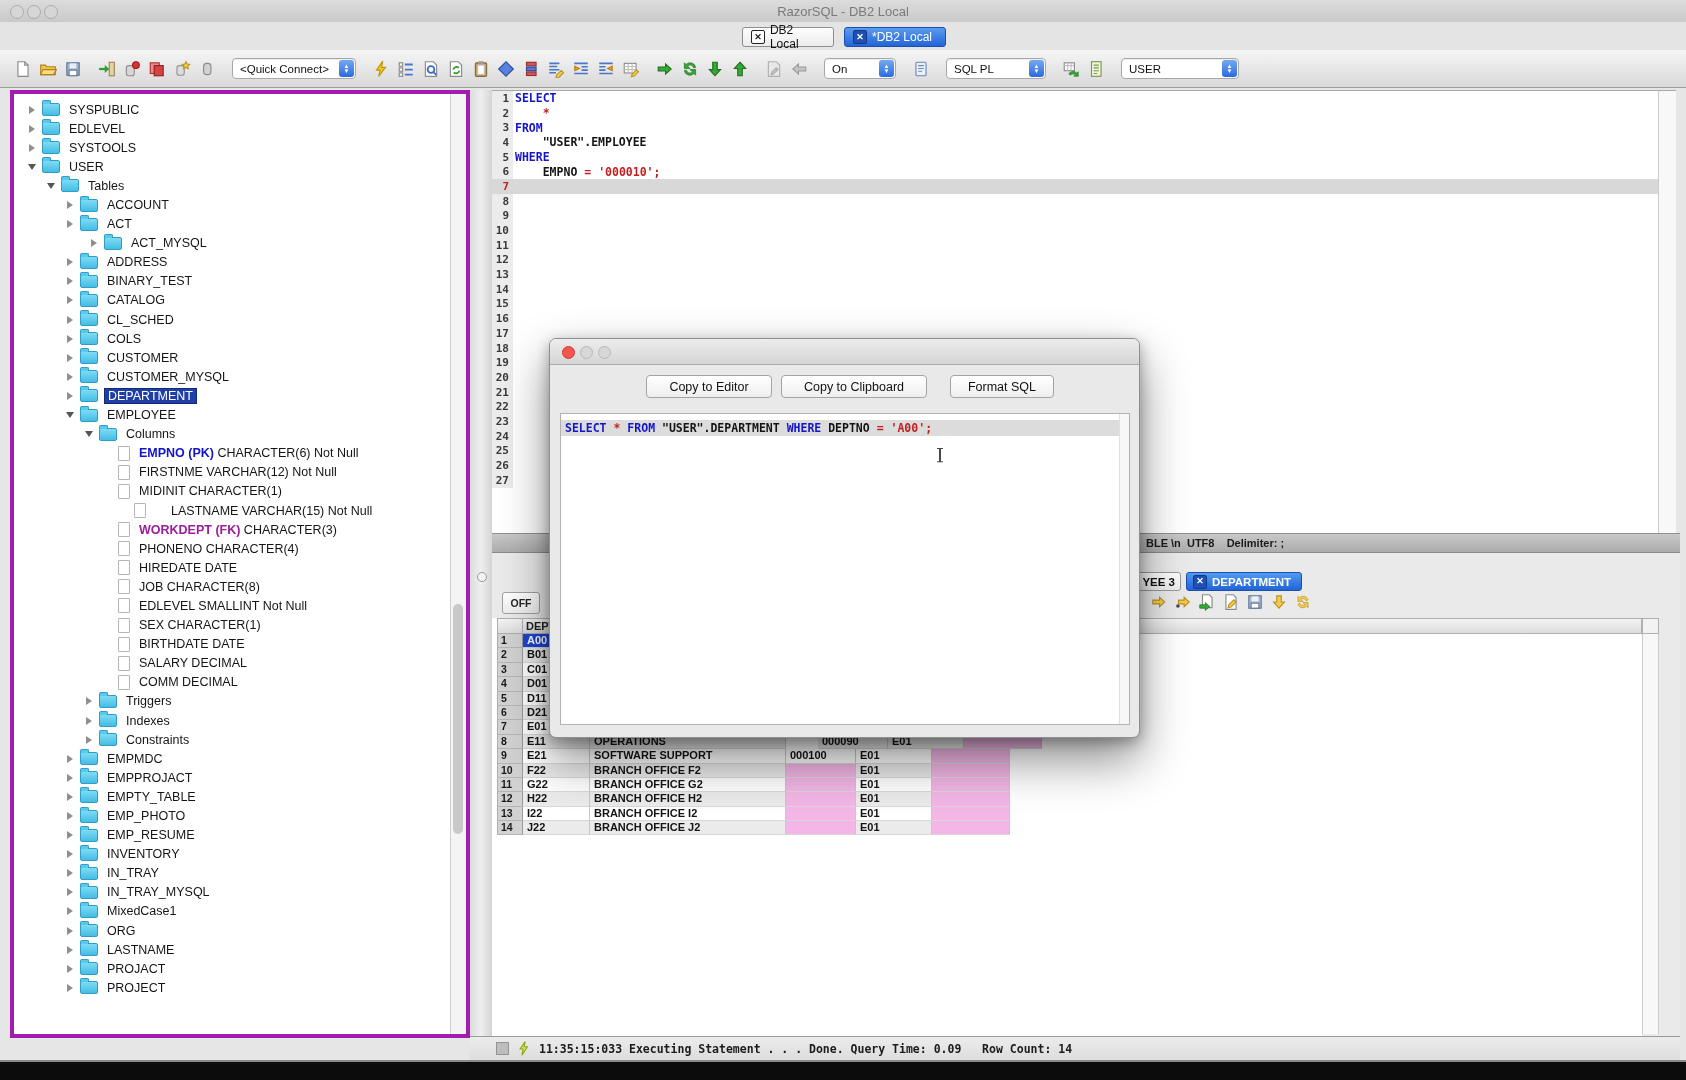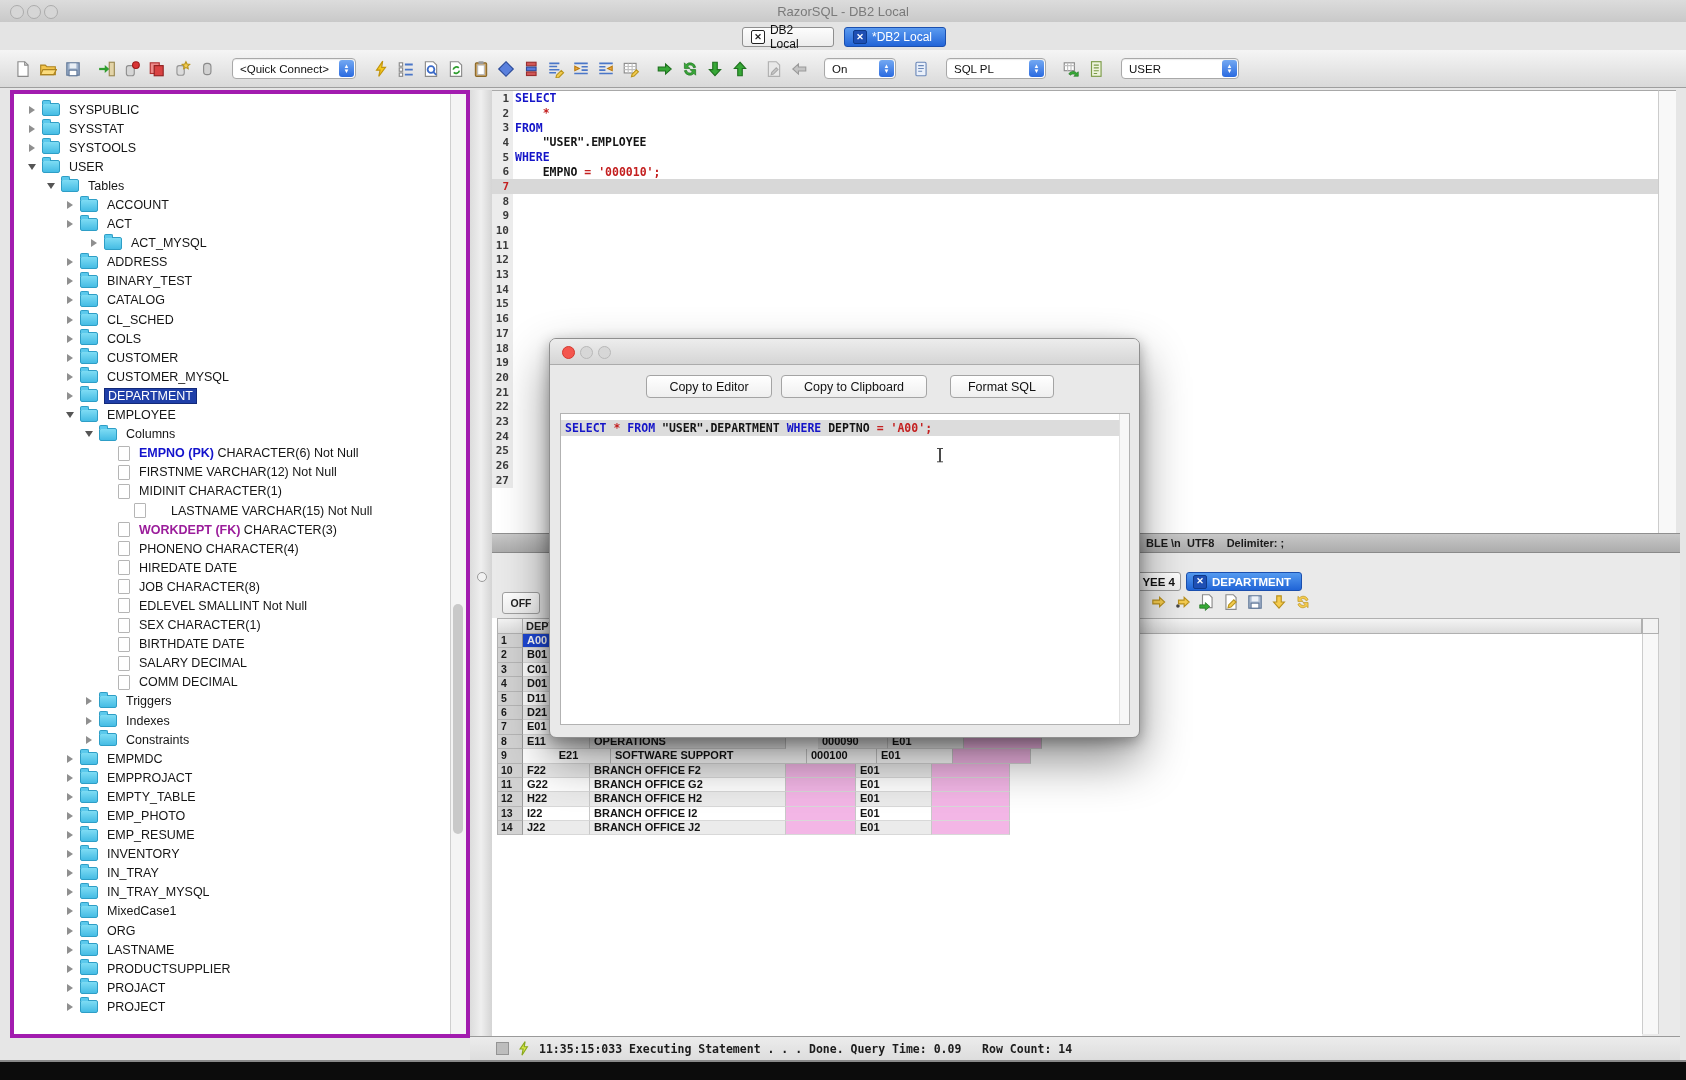--- a/index.html
+++ b/index.html
@@ -392,21 +392,21 @@
           <span class="tri-r"></span>
         </span>
         <span class="folder"></span>
         <span class="tlabel">SYSPUBLIC</span>
       </div>
       <div class="tree-row" style="padding-left: 12px;">
         <span class="tri">
           <span class="tri-r"></span>
         </span>
         <span class="folder"></span>
-        <span class="tlabel">SYSSTAT</span>
+        <span class="tlabel">EDLEVEL</span>
       </div>
       <div class="tree-row" style="padding-left: 12px;">
         <span class="tri">
           <span class="tri-r"></span>
         </span>
         <span class="folder"></span>
         <span class="tlabel">SYSTOOLS</span>
       </div>
       <div class="tree-row" style="padding-left: 12px;">
         <span class="tri">
@@ -668,27 +668,20 @@
         </span>
         <span class="folder"></span>
         <span class="tlabel">ORG</span>
       </div>
       <div class="tree-row" style="padding-left: 50px;">
         <span class="tri">
           <span class="tri-r"></span>
         </span>
         <span class="folder"></span>
         <span class="tlabel">LASTNAME</span>
-      </div>
-      <div class="tree-row" style="padding-left: 50px;">
-        <span class="tri">
-          <span class="tri-r"></span>
-        </span>
-        <span class="folder"></span>
-        <span class="tlabel">PRODUCTSUPPLIER</span>
       </div>
       <div class="tree-row" style="padding-left: 50px;">
         <span class="tri">
           <span class="tri-r"></span>
         </span>
         <span class="folder"></span>
         <span class="tlabel">PROJACT</span>
       </div>
       <div class="tree-row" style="padding-left: 50px;">
         <span class="tri">
@@ -817,21 +810,21 @@
     </div>
   </div>
 <div id="ed-scroll"></div>
 <div id="ed-status">
   <span>BLE \n  UTF8    Delimiter: ;</span>
 </div>
 
 <div id="results">
   <div id="results-white"></div>
   <div class="rtab" id="rtab-partial">
-    <span>YEE 4</span>
+    <span>YEE 3</span>
   </div>
   <div class="rtab" id="rtab-active">
     <span class="tab-x">✕</span>
     <span>DEPARTMENT</span>
   </div>
   <div id="off-btn">
     <span>OFF</span>
   </div>
   <div id="res-toolbar">
       <span class="tbicon">
@@ -945,21 +938,21 @@
       <div class="g-row even">
         <span class="g-num" style="width: 26px;">8</span>
         <span class="g-cell" style="width: 67px;">E11</span>
         <span class="g-cell" style="width: 196px;">OPERATIONS</span>
         <span class="g-cell" style="width: 70px; margin-left: 32px;">000090</span>
         <span class="g-cell" style="width: 76px;">E01</span>
         <span class="g-cell null" style="width: 78px;"></span>
       </div>
       <div class="g-row">
         <span class="g-num" style="width: 26px;">9</span>
-        <span class="g-cell" style="width: 88px; text-align: center;">E21</span>
+        <span class="g-cell" style="width: 67px;">E21</span>
         <span class="g-cell" style="width: 196px;">SOFTWARE SUPPORT</span>
         <span class="g-cell" style="width: 70px;">000100</span>
         <span class="g-cell" style="width: 76px;">E01</span>
         <span class="g-cell null" style="width: 78px;"></span>
       </div>
       <div class="g-row even">
         <span class="g-num" style="width: 26px;">10</span>
         <span class="g-cell" style="width: 67px;">F22</span>
         <span class="g-cell" style="width: 196px;">BRANCH OFFICE F2</span>
         <span class="g-cell null" style="width: 70px;"></span>

